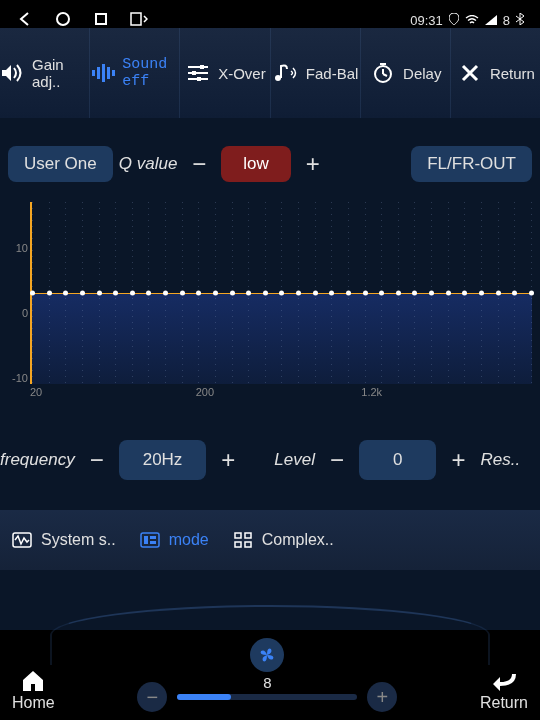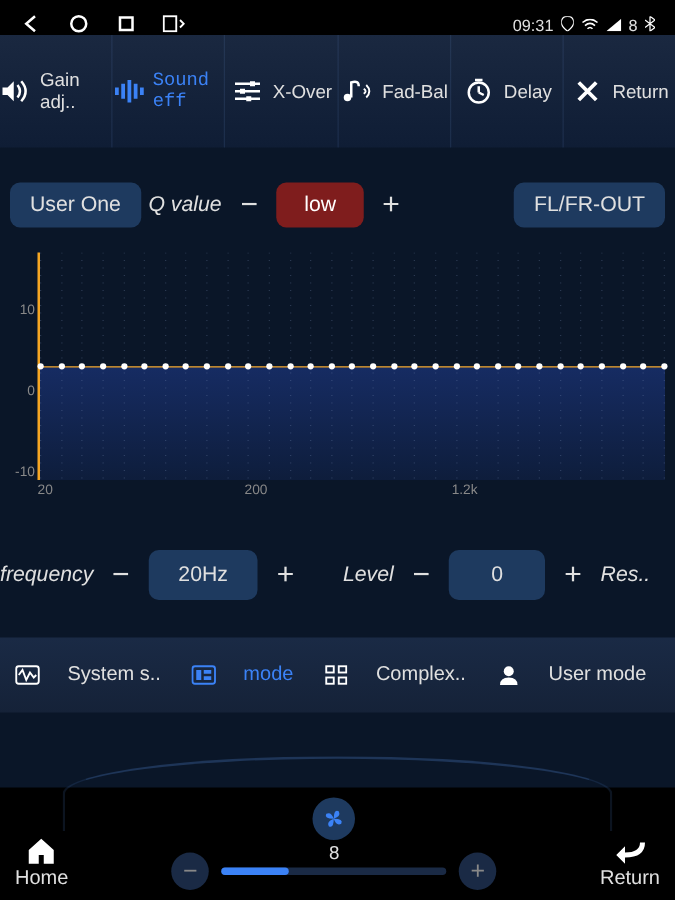--- a/index.html
+++ b/index.html
@@ -152,21 +152,21 @@
   display: flex;
   align-items: center;
   height: 60px;
   background: linear-gradient(180deg, #1a2a45 0%, #152238 100%);
   padding: 0 12px;
   gap: 24px;
 }
 .mode-item {
   display: flex;
   align-items: center;
-  gap: 22px;
+  gap: 9px;
   font-size: 16px;
 }
 .mode-item.active { color: #3b82f6; }
 .mode-icon { width: 20px; height: 18px; display: flex; align-items: center; justify-content: center; }
 
 
 .bottom-nav {
   position: absolute;
   bottom: 0; left: 0; right: 0;
   height: 90px;
@@ -469,29 +469,20 @@
     <span class="mode-icon">
       <svg width="18" height="16" viewBox="0 0 18 16">
           <rect x="1" y="1" width="6" height="5" fill="none" stroke="#fff" stroke-width="1.5"></rect>
           <rect x="11" y="1" width="6" height="5" fill="none" stroke="#fff" stroke-width="1.5"></rect>
           <rect x="1" y="10" width="6" height="5" fill="none" stroke="#fff" stroke-width="1.5"></rect>
           <rect x="11" y="10" width="6" height="5" fill="none" stroke="#fff" stroke-width="1.5"></rect>
         </svg>
     </span>
     <span>Complex..</span>
   </div>
-  <div class="mode-item">
-    <span class="mode-icon">
-      <svg width="16" height="16" viewBox="0 0 16 16">
-          <circle cx="8" cy="5" r="4" fill="#fff"></circle>
-          <path d="M1 16 Q1 10 8 10 Q15 10 15 16 Z" fill="#fff"></path>
-        </svg>
-    </span>
-    <span>User mode</span>
-  </div>
 </div>
 
 <div class="bottom-nav">
   <div class="arc-bg"></div>
   <div class="nav-btn">
     <svg width="24" height="22" viewBox="0 0 24 22">
         <path d="M12 1 L22 10 L22 21 L14 21 L14 14 L10 14 L10 21 L2 21 L2 10 Z" fill="#fff"></path>
       </svg>
     <span>Home</span>
   </div>

